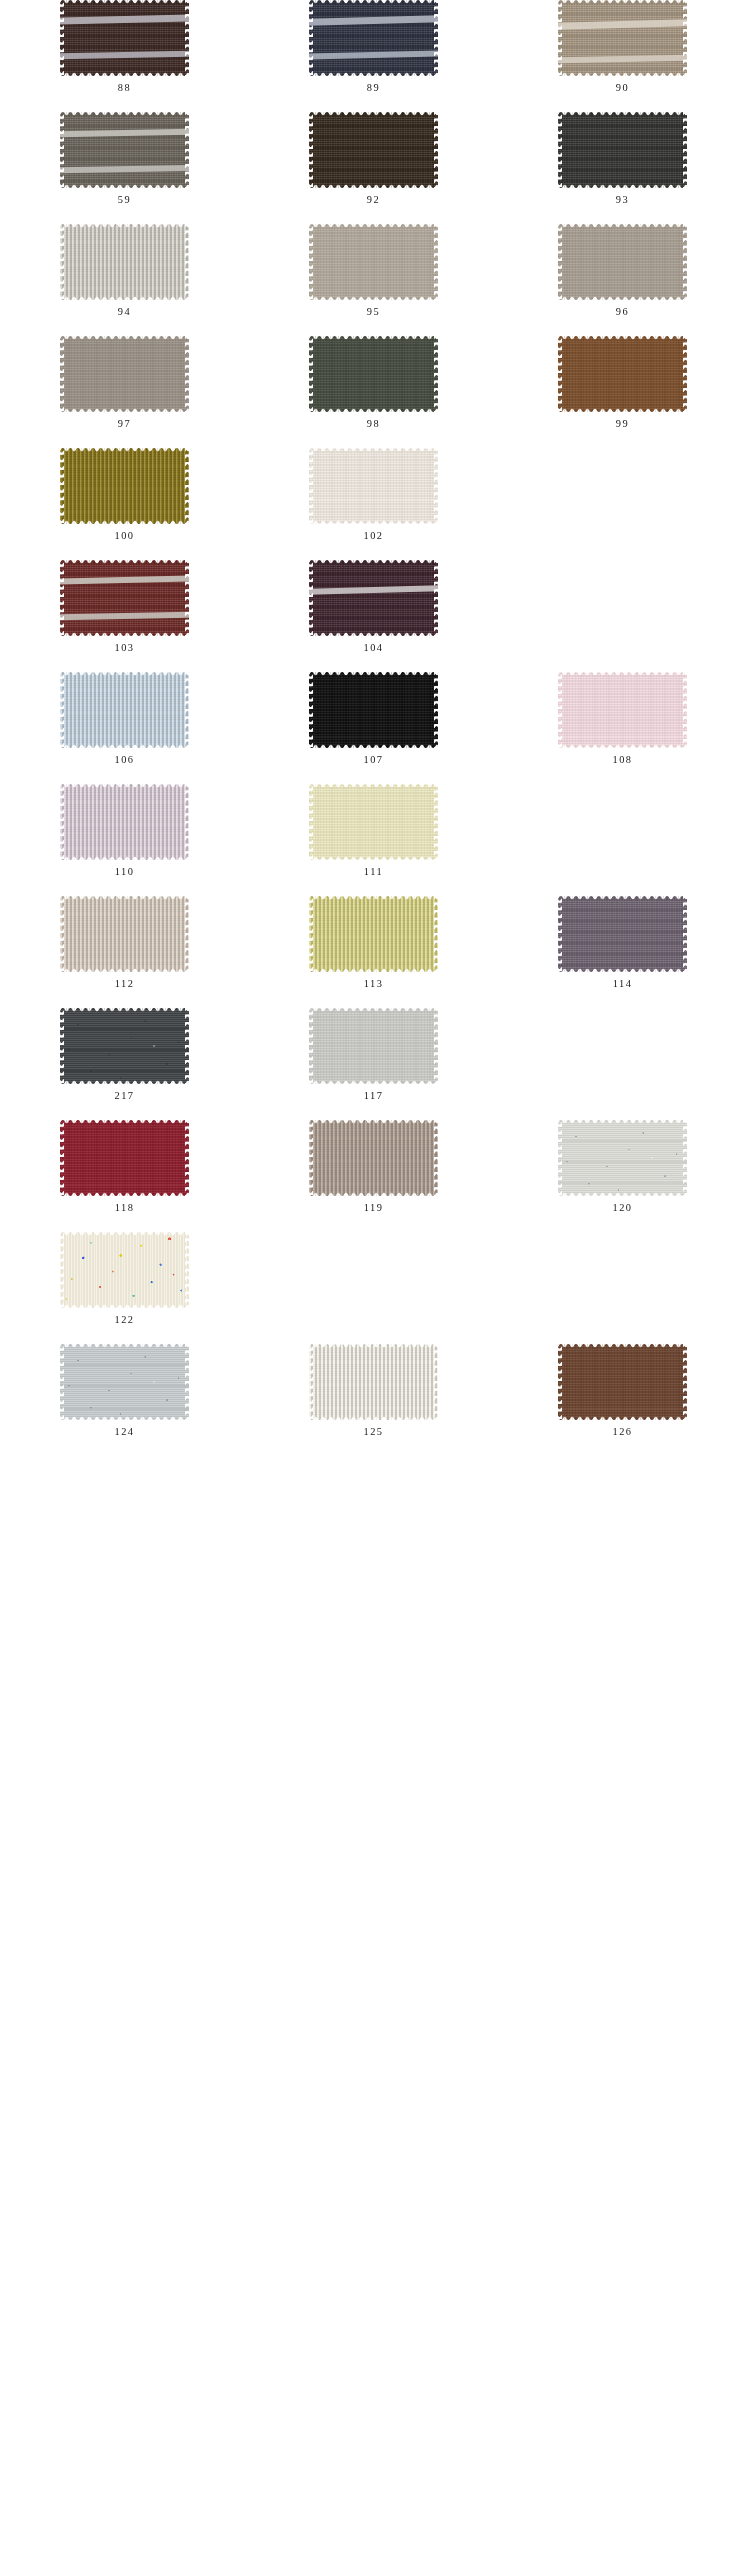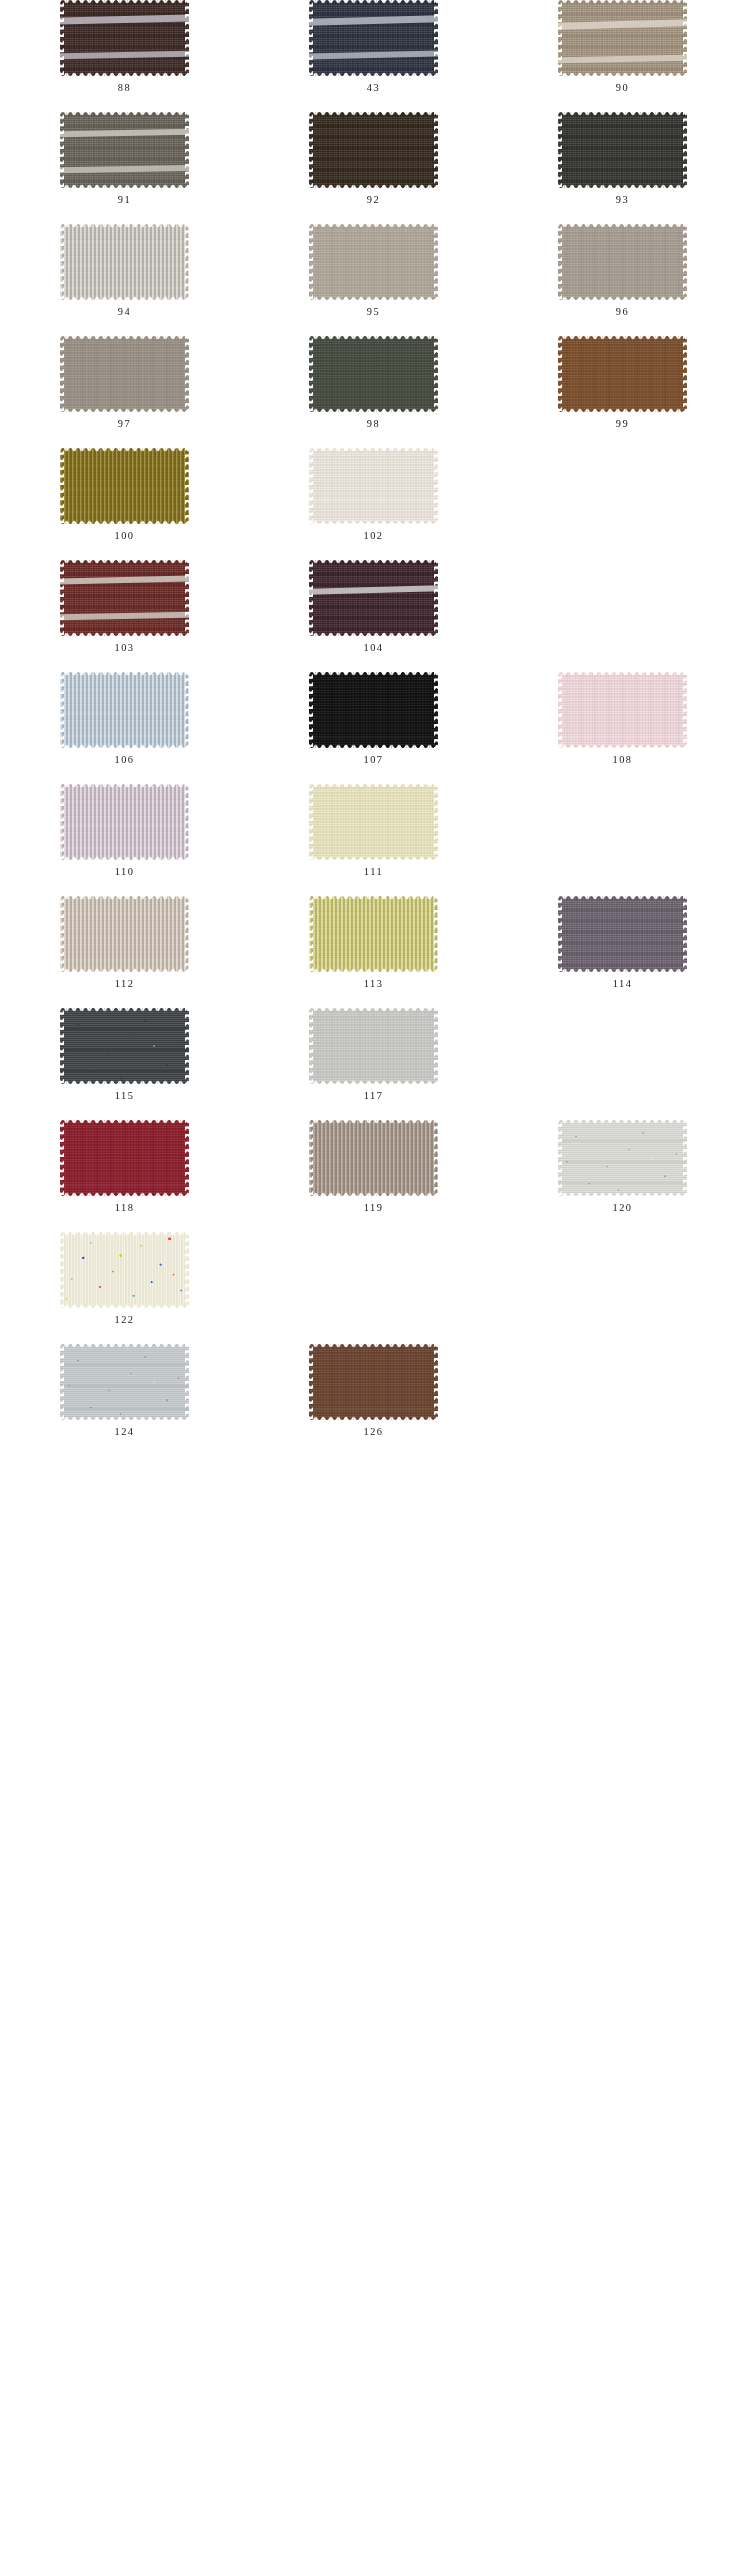--- a/index.html
+++ b/index.html
@@ -232,21 +232,21 @@
               <div class="stripes">
                 <div class="stripe" style="top: 22%; height: 9%; background: rgb(173, 178, 190); transform: rotate(-1.6deg); opacity: 0.92;"></div>
                 <div class="stripe" style="top: 69%; height: 8%; background: rgb(168, 174, 187); transform: rotate(-1.3deg); opacity: 0.92;"></div>
               </div>
               <div class="pink-t"></div>
               <div class="pink-b"></div>
               <div class="pink-l"></div>
               <div class="pink-r"></div>
             </div>
           </div>
-          <div class="label">43</div>
+          <div class="label">89</div>
         </div>
         <div class="cell">
           <div class="swatch-wrap">
             <div class="swatch">
               <div class="fab" style="background: rgb(168, 152, 131);"></div>
               <div class="tex tex-knit"></div>
               <div class="stripes">
                 <div class="stripe" style="top: 28%; height: 9%; background: rgb(216, 208, 195); transform: rotate(-1.5deg); opacity: 0.92;"></div>
                 <div class="stripe" style="top: 74%; height: 8%; background: rgb(212, 204, 191); transform: rotate(-1.2deg); opacity: 0.92;"></div>
               </div>
@@ -268,21 +268,21 @@
               <div class="stripes">
                 <div class="stripe" style="top: 24%; height: 8%; background: rgb(195, 192, 187); transform: rotate(-1.2deg); opacity: 0.92;"></div>
                 <div class="stripe" style="top: 71%; height: 8%; background: rgb(191, 188, 183); transform: rotate(-1deg); opacity: 0.92;"></div>
               </div>
               <div class="pink-t"></div>
               <div class="pink-b"></div>
               <div class="pink-l"></div>
               <div class="pink-r"></div>
             </div>
           </div>
-          <div class="label">91</div>
+          <div class="label">59</div>
         </div>
         <div class="cell">
           <div class="swatch-wrap">
             <div class="swatch">
               <div class="fab" style="background: rgb(53, 42, 30);"></div>
               <div class="tex tex-knit"></div>
               <div class="pink-t"></div>
               <div class="pink-b"></div>
               <div class="pink-l"></div>
               <div class="pink-r"></div>
@@ -565,21 +565,21 @@
           <div class="swatch-wrap">
             <div class="swatch">
               <div class="fab" style="background: rgb(63, 67, 69);"></div>
               <div class="tex tex-heather"></div>
               <div class="pink-t"></div>
               <div class="pink-b"></div>
               <div class="pink-l"></div>
               <div class="pink-r"></div>
             </div>
           </div>
-          <div class="label">115</div>
+          <div class="label">217</div>
         </div>
         <div class="cell">
           <div class="swatch-wrap">
             <div class="swatch">
               <div class="fab" style="background: rgb(204, 205, 201);"></div>
               <div class="tex tex-flat"></div>
               <div class="pink-t"></div>
               <div class="pink-b"></div>
               <div class="pink-l"></div>
               <div class="pink-r"></div>
@@ -654,20 +654,33 @@
               <div class="pink-b"></div>
               <div class="pink-l"></div>
               <div class="pink-r"></div>
             </div>
           </div>
           <div class="label">124</div>
         </div>
         <div class="cell">
           <div class="swatch-wrap">
             <div class="swatch">
+              <div class="fab" style="background: rgb(244, 241, 231);"></div>
+              <div class="tex tex-cord"></div>
+              <div class="pink-t"></div>
+              <div class="pink-b"></div>
+              <div class="pink-l"></div>
+              <div class="pink-r"></div>
+            </div>
+          </div>
+          <div class="label">125</div>
+        </div>
+        <div class="cell">
+          <div class="swatch-wrap">
+            <div class="swatch">
               <div class="fab" style="background: rgb(107, 68, 48);"></div>
               <div class="tex tex-flat"></div>
               <div class="pink-t"></div>
               <div class="pink-b"></div>
               <div class="pink-l"></div>
               <div class="pink-r"></div>
             </div>
           </div>
           <div class="label">126</div>
         </div>

